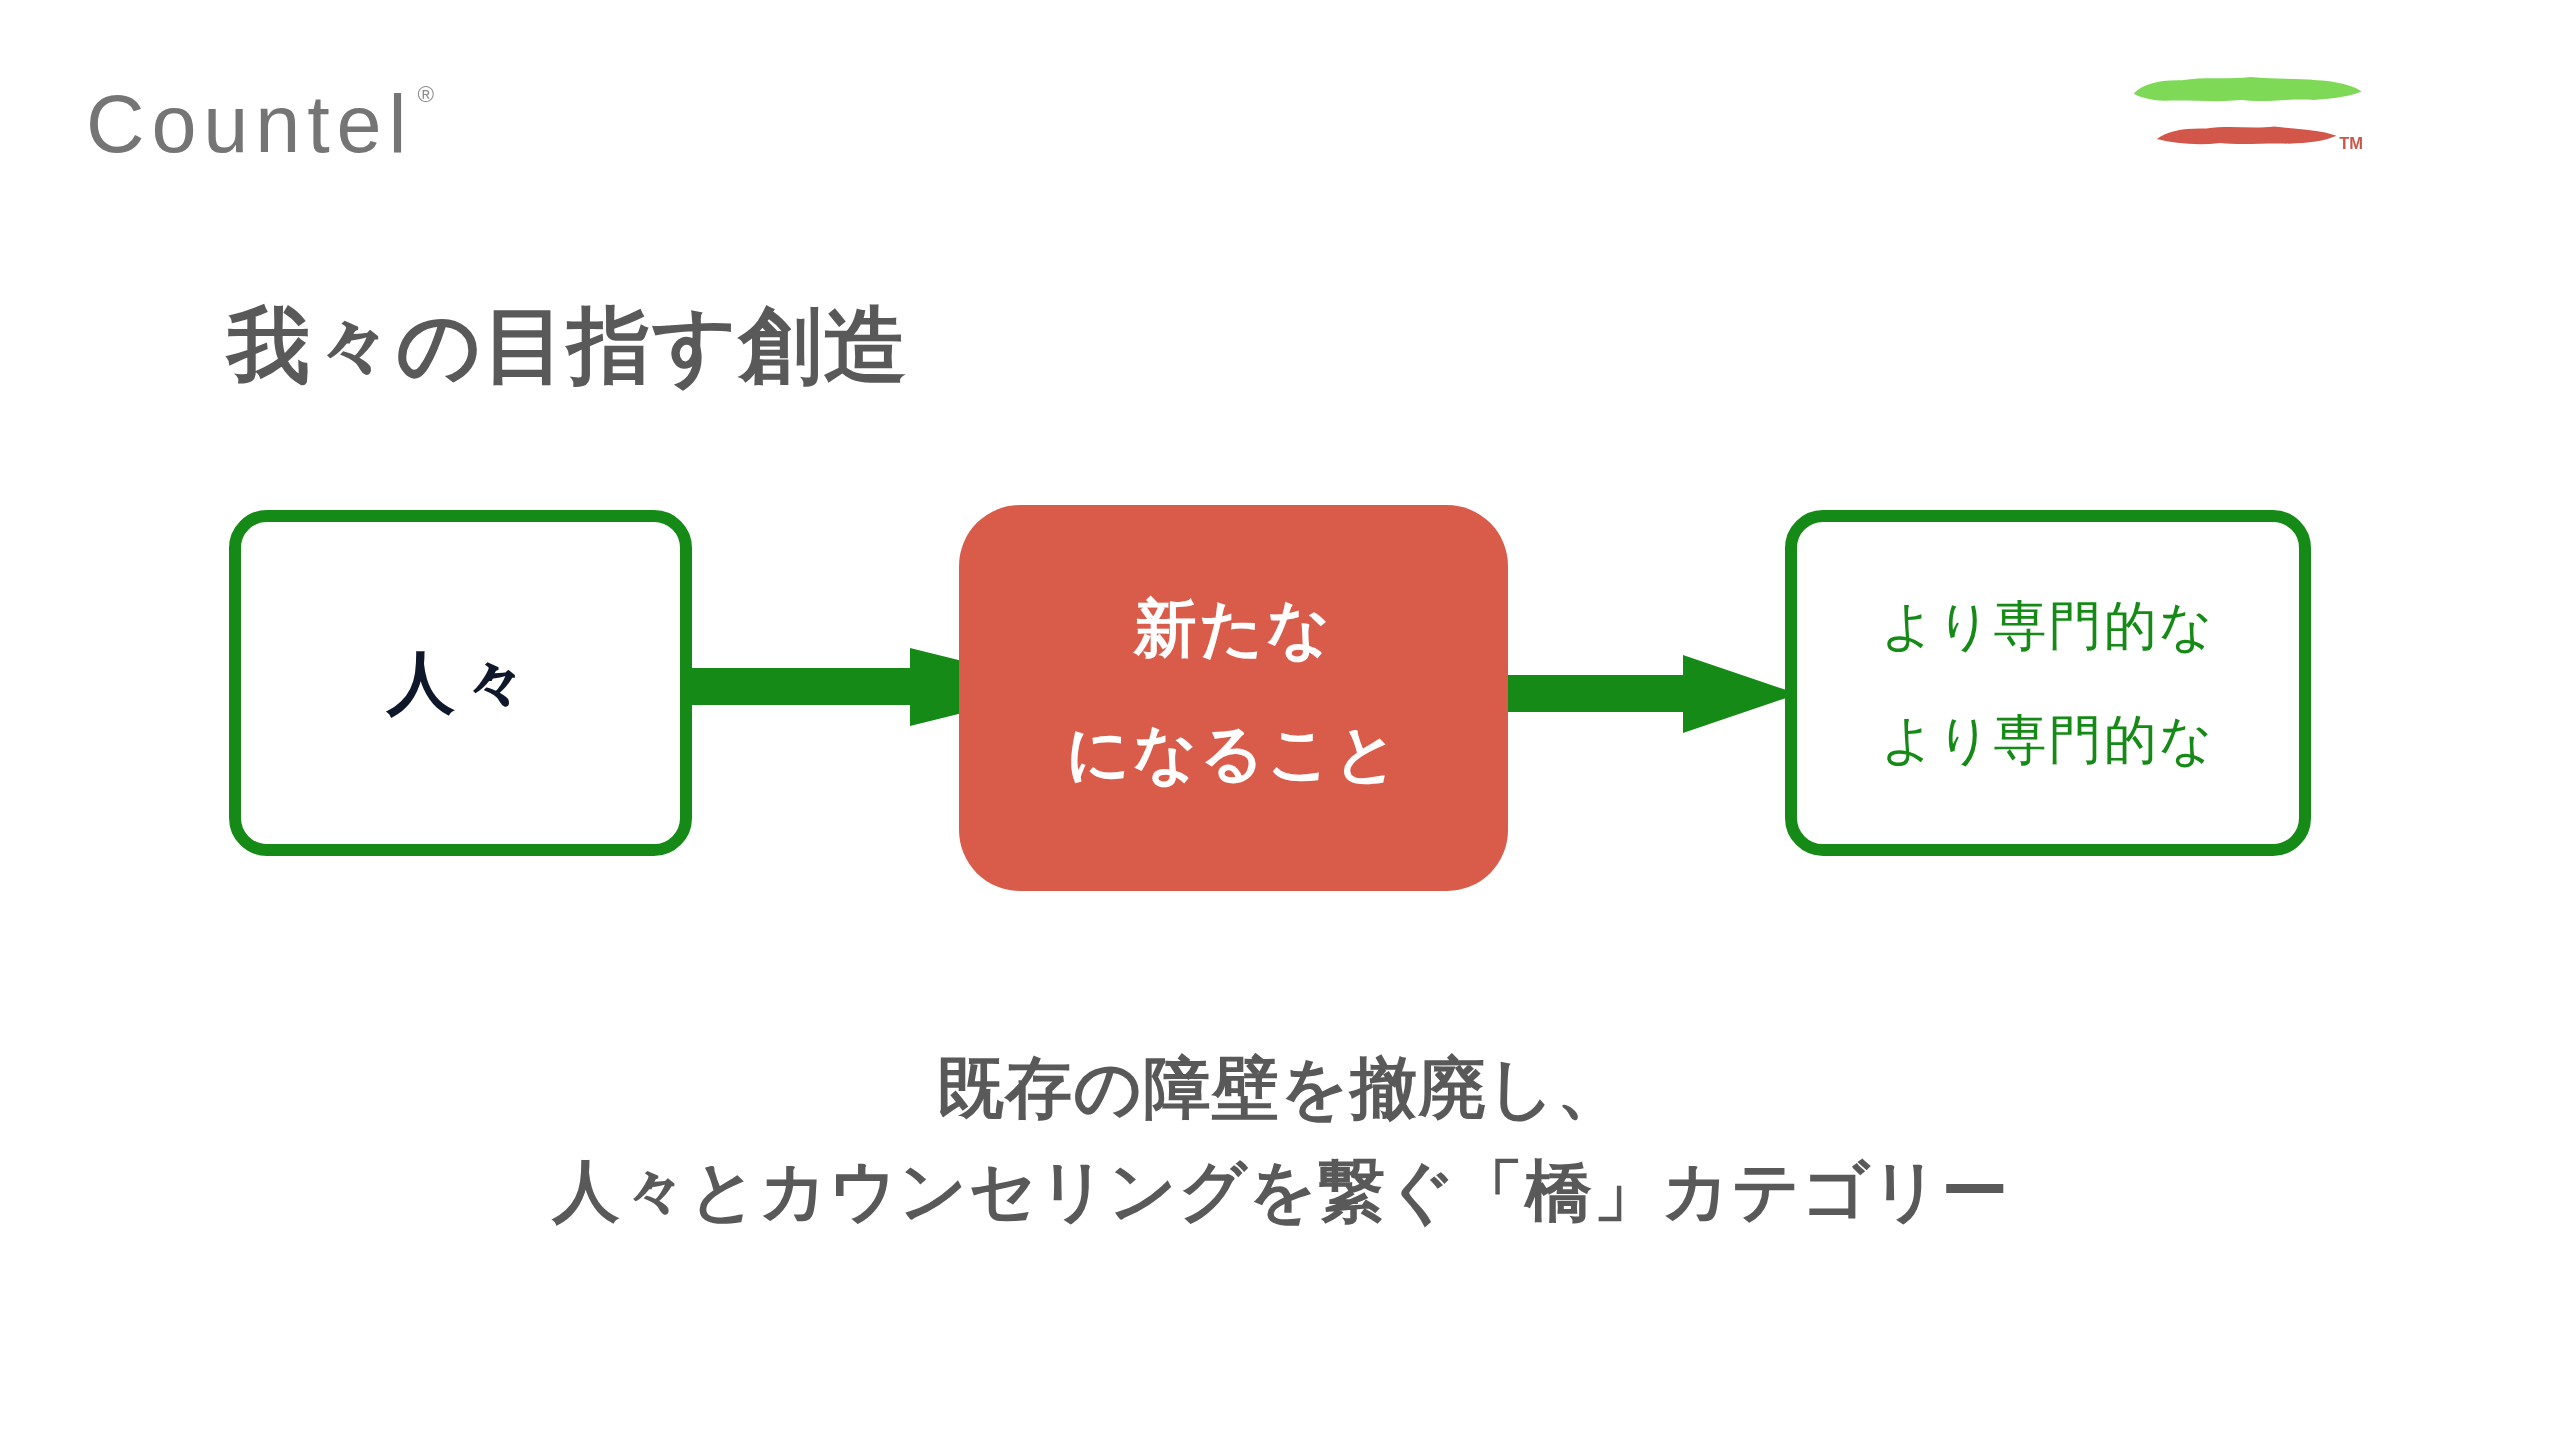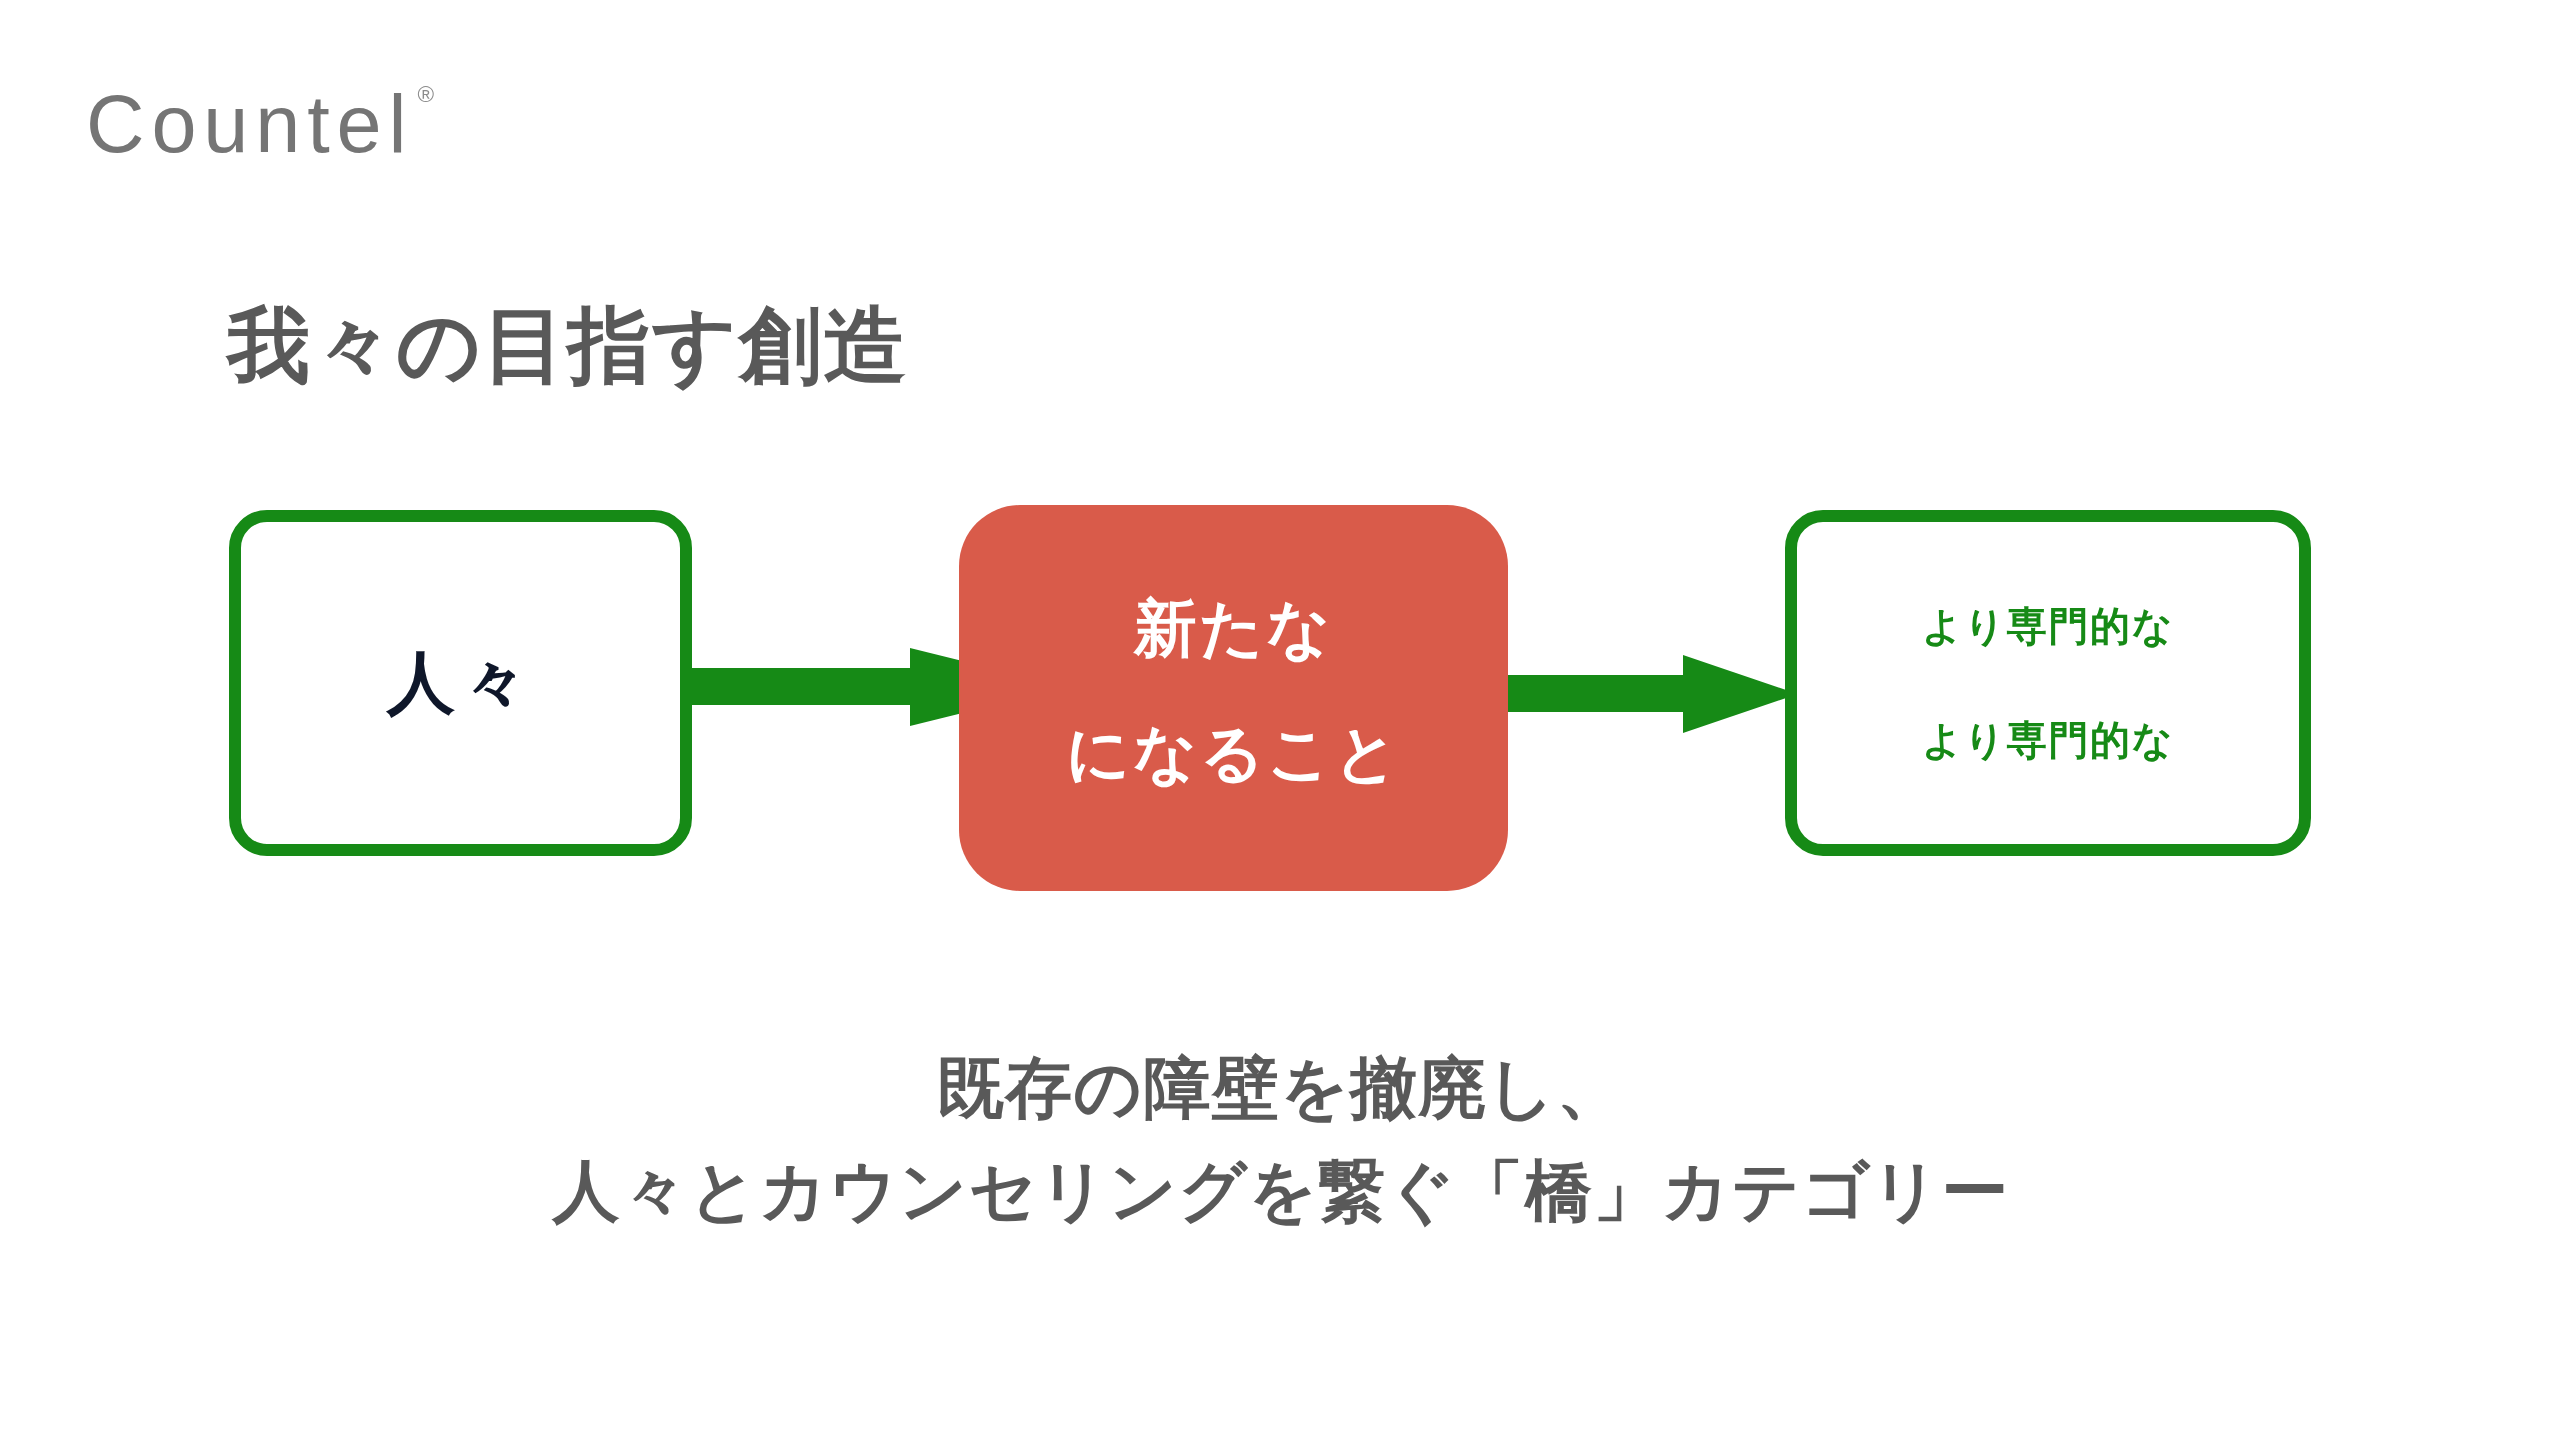--- a/index.html
+++ b/index.html
@@ -98,22 +98,22 @@
     line-height: 125px;
     letter-spacing: 0.04em;
   }
   .node-counseling {
     left: 1785px;
     top: 510px;
     width: 526px;
     height: 346px;
   }
   .node-counseling .node-line {
-    font-size: 40px;
-    font-weight: 700;
+    font-size: 53px;
+    font-weight: 400;
     color: #168a16;
     line-height: 114px;
     letter-spacing: 0.04em;
   }
 
   
   .arrow-bar {
     position: absolute;
     background: #168a16;
     height: 37px;
@@ -146,20 +146,29 @@
 </style>
 </head>
 <body>
 
 <div class="slide">
 
   <div class="wordmark">
     <span>Countel</span><span class="reg">®</span>
   </div>
 
+  <div class="brandmark">
+    <svg width="284" height="106" viewBox="0 0 430 160">
+      <path fill="#7ed957" d="M45,52 C58,38 82,31 118,32 C150,26 185,31 222,27 C258,31 292,28 322,32 C345,33 364,37 382,44 L390,49
+               C372,57 348,59 318,62 C282,59 246,66 208,62 C168,66 128,61 92,63 C70,62 54,58 45,52 Z"></path>
+      <path fill="#d3564a" d="M80,121 C96,108 122,104 155,105 C190,100 225,106 258,102 C285,105 312,107 335,111 L352,116
+               C334,124 310,127 280,128 C248,126 212,131 176,127 C142,131 108,128 80,121 Z"></path>
+      <text x="356" y="136" font-size="25" font-weight="700" fill="#c8564a" font-family="Liberation Sans, DejaVu Sans, sans-serif">TM</text>
+    </svg>
+  </div>
 
   <h1 class="page-title">我々の目指す創造</h1>
 
   <div class="node node-outline node-people">
     <span class="node-label">人々</span>
   </div>
 
   <div class="arrow-bar arrow1-bar"></div>
   <div class="arrow-head arrow1-head"></div>
 

